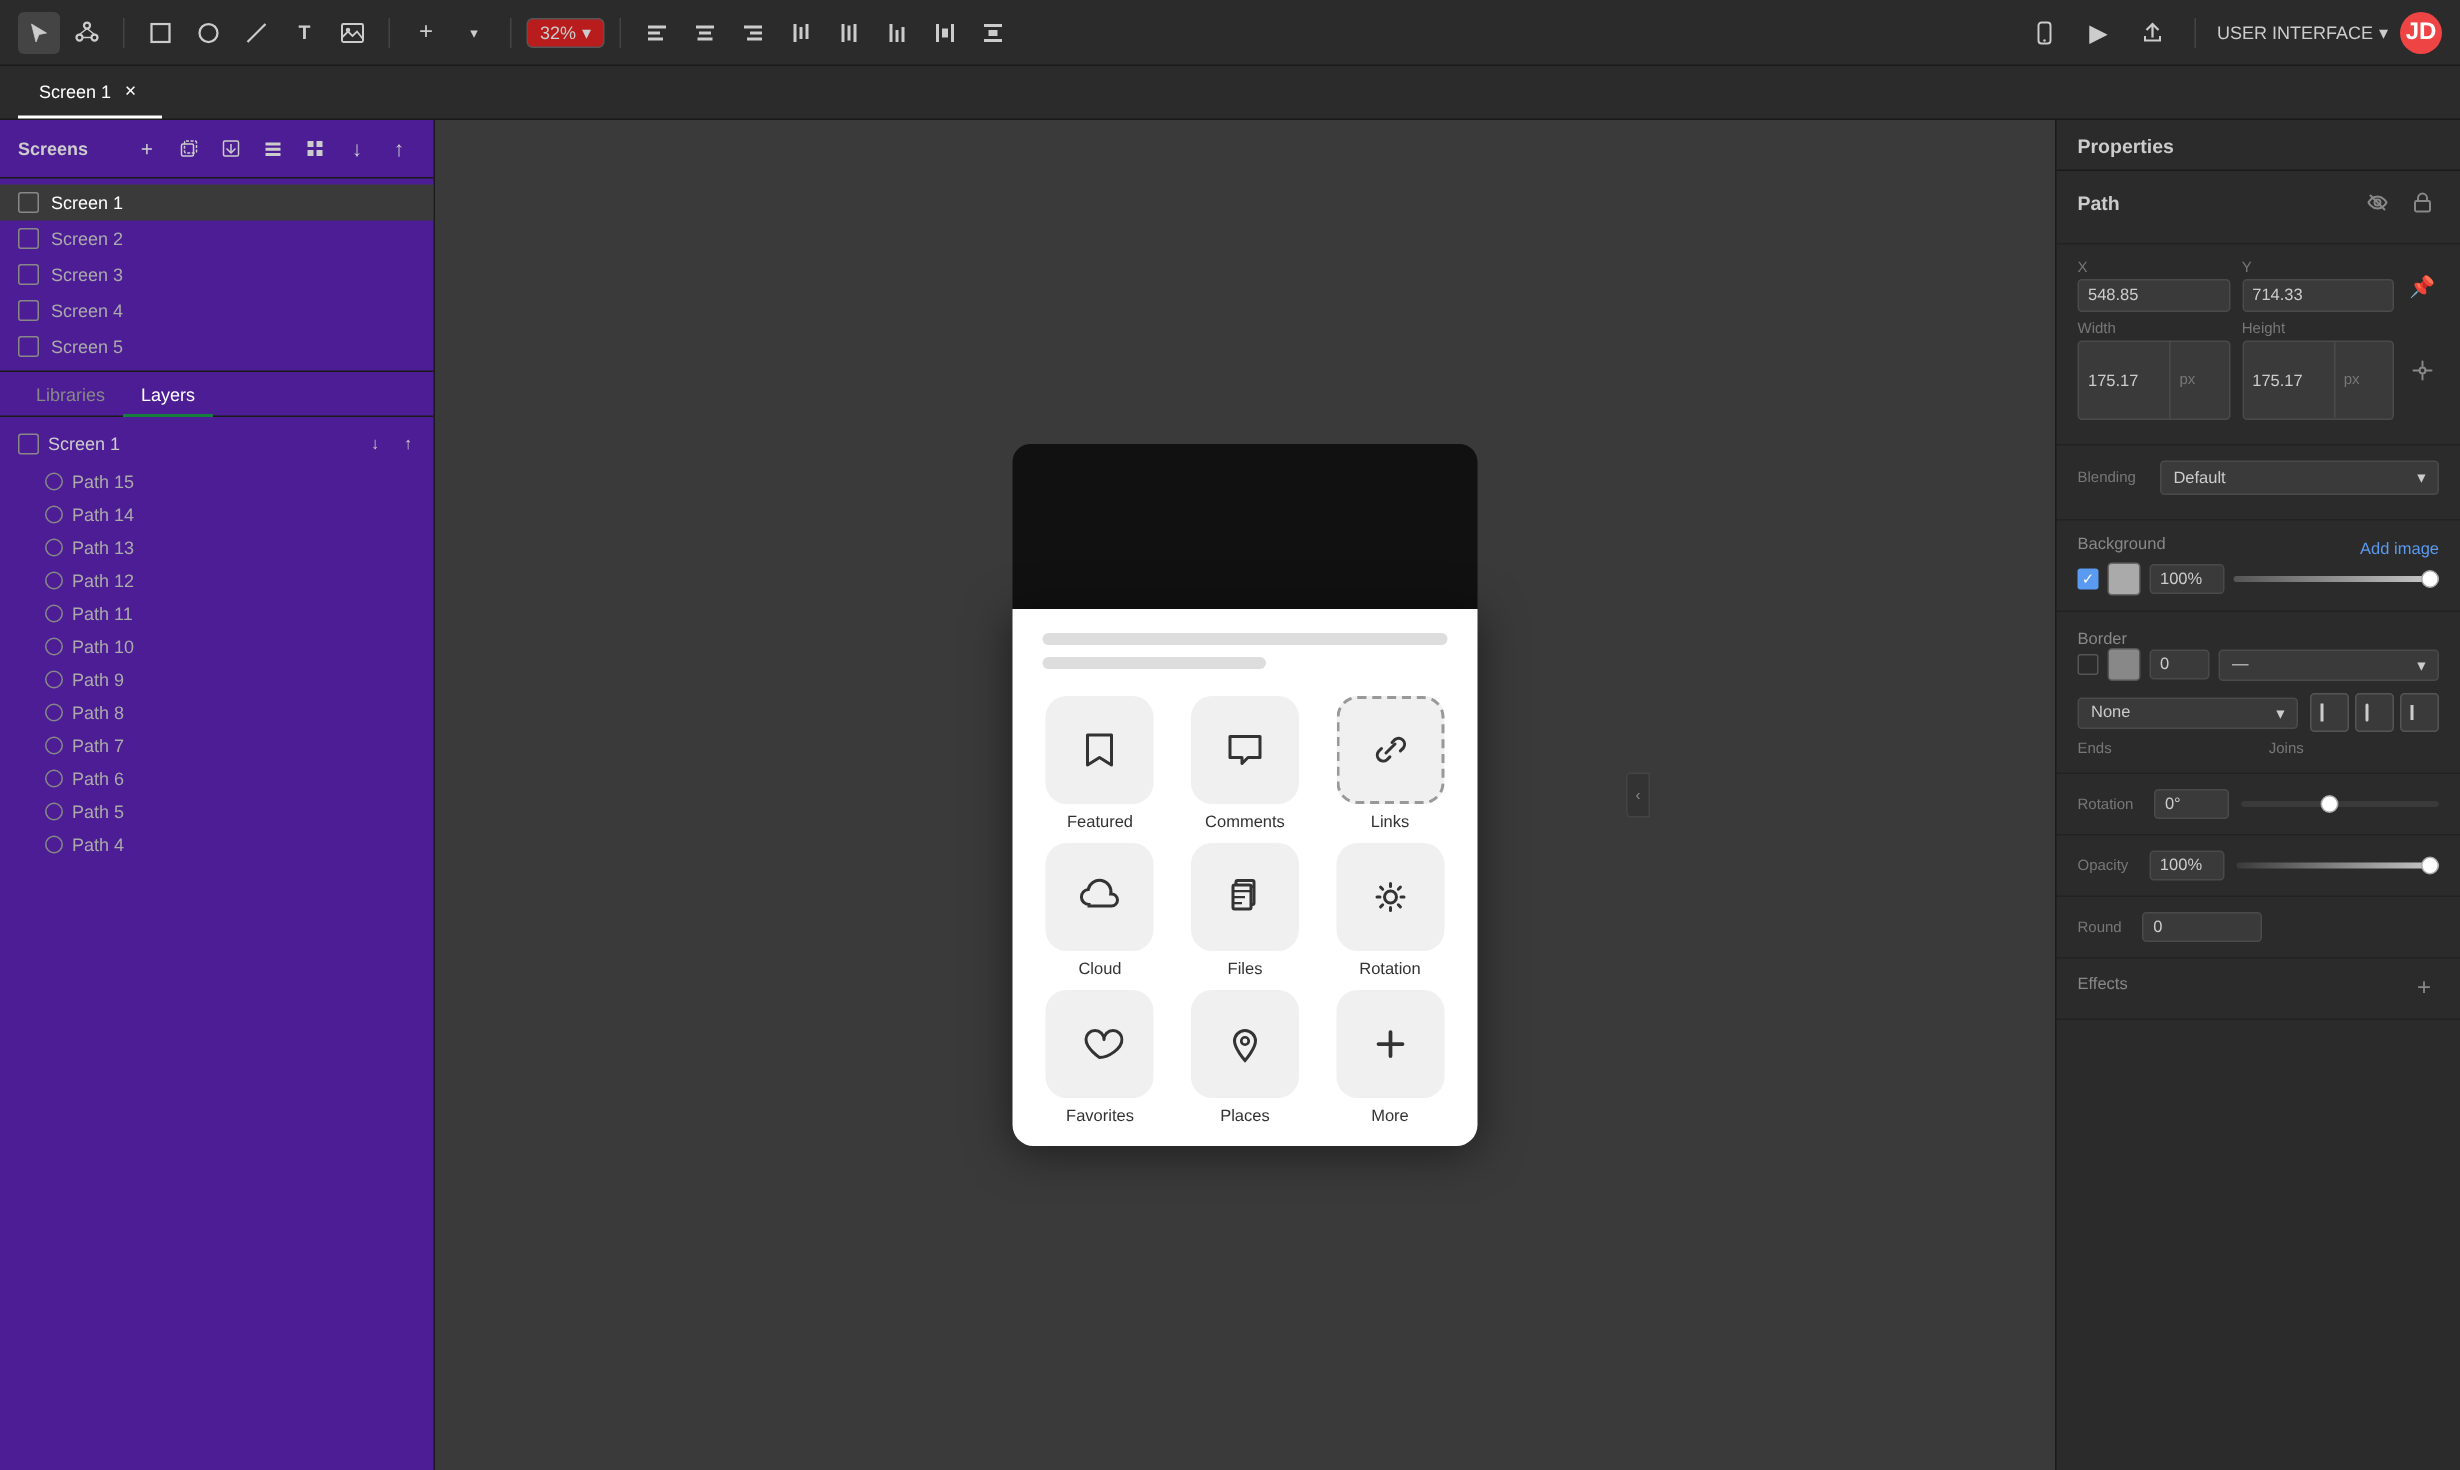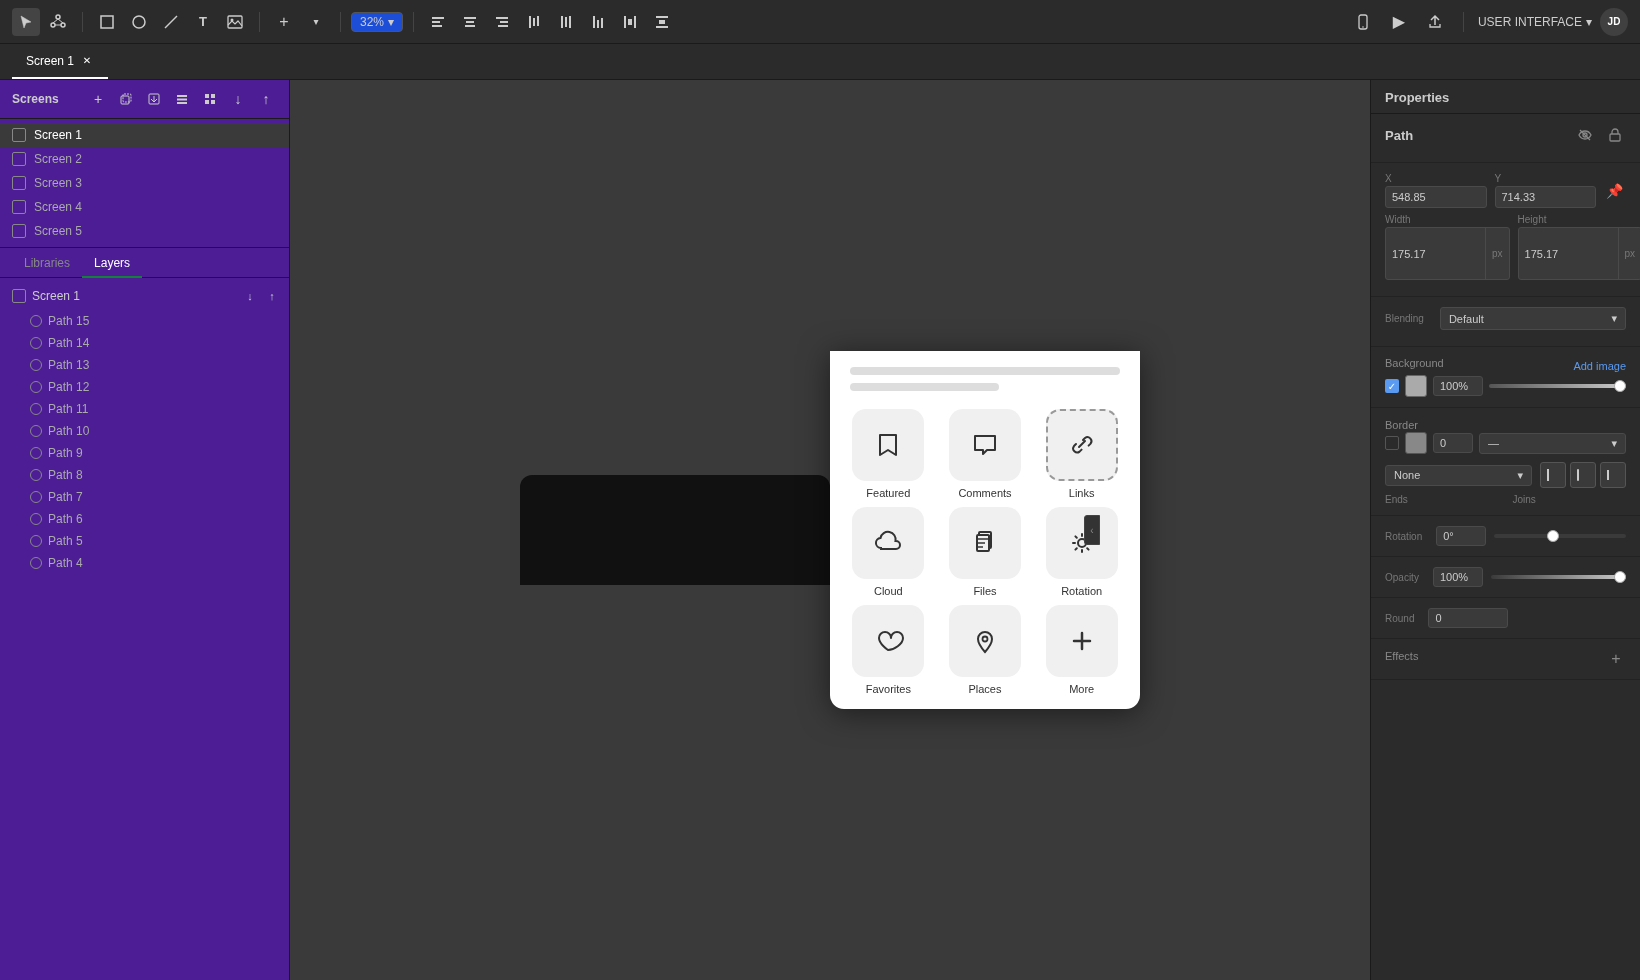--- a/index.html
+++ b/index.html
@@ -37,43 +37,43 @@
       cursor: pointer;
       color: #ccc;
       font-size: 14px;
       border: none;
       background: transparent;
     }
     .tool-btn.active { background: #444; }
     .zoom-control {
       display: flex;
       align-items: center;
-      background: #1d4ed8;
+      background: #b91c1c;
       border: 1px solid #555;
       border-radius: 4px;
       padding: 2px 8px;
       gap: 4px;
       cursor: pointer;
     }
     .zoom-control span { font-size: 12px; color: #ccc; }
     .right-toolbar {
       display: flex;
       align-items: center;
       gap: 8px;
       margin-left: auto;
     }
     .user-badge {
       width: 28px;
       height: 28px;
       border-radius: 50%;
-      background: #404040;
+      background: #ef4444;
       display: flex;
       align-items: center;
       justify-content: center;
-      font-size: 10px;
+      font-size: 16px;
       font-weight: bold;
       color: white;
     }
     .project-name {
       font-size: 12px;
       color: #ccc;
       display: flex;
       align-items: center;
       gap: 4px;
     }
@@ -200,21 +200,21 @@
       display: flex;
       align-items: center;
       justify-content: center;
     }
 
     
     .phone-outer {
       position: relative;
       z-index: 1;
       display: flex;
-      flex-direction: row;
+      flex-direction: column;
       align-items: center;
     }
     .phone-screen-top {
       width: 310px;
       height: 110px;
       background: #111;
       border-radius: 12px 12px 0 0;
     }
     .phone-screen-main {
       width: 310px;
@@ -366,21 +366,20 @@
       width: 100%;
       outline: none;
     }
     .prop-input-with-unit {
       display: flex;
       align-items: center;
       background: #3a3a3a;
       border: 1px solid #4a4a4a;
       border-radius: 3px;
       overflow: hidden;
-      gap: 39px;
     }
     .prop-input-with-unit input {
       background: transparent;
       border: none;
       padding: 4px 6px;
       font-size: 11px;
       color: #ccc;
       width: 60px;
       outline: none;
     }

